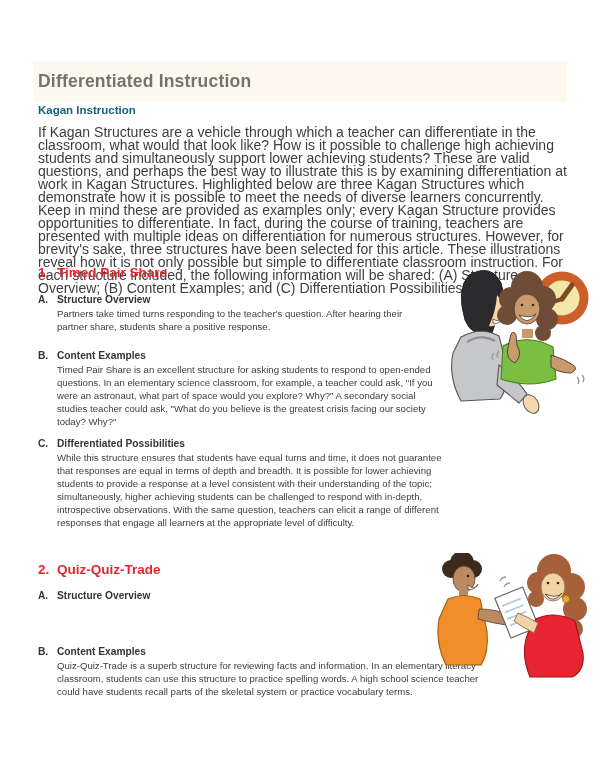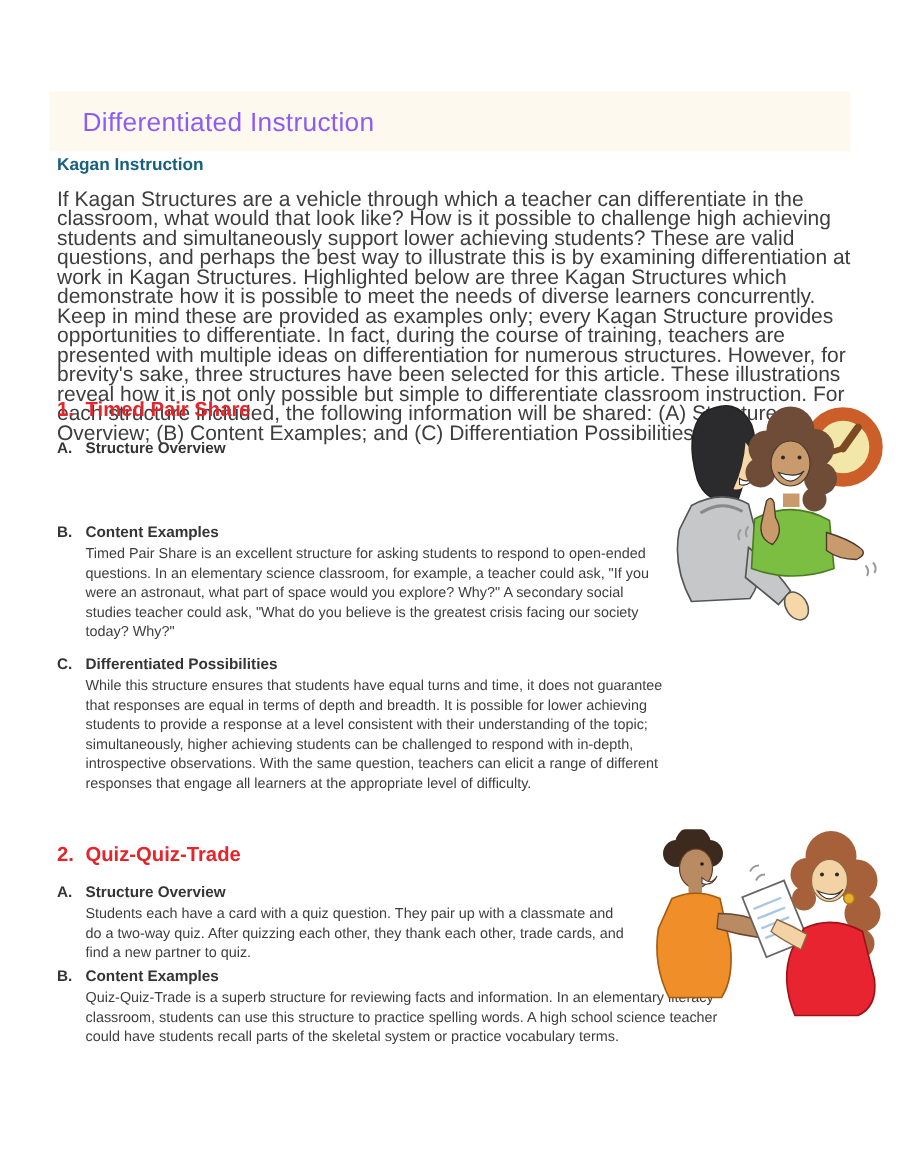--- a/index.html
+++ b/index.html
@@ -6,21 +6,21 @@
   .page{
     position:relative;width:600px;height:776px;background:#ffffff;
     font-family:"Liberation Sans","DejaVu Sans",sans-serif;color:#3e3e3e;
     margin:0 auto;overflow:hidden;
   }
   .title-band{
     position:absolute;left:33px;top:61px;width:534px;height:40px;
     background:#fdf9ee;display:flex;align-items:center;
   }
   .page-title{
-    margin:0;padding-left:22px;font-size:17.5px;font-weight:normal;color:#8b5cf6;
+    margin:0;padding-left:5px;font-size:17.5px;font-weight:bold;color:#737373;
     letter-spacing:.2px;
   }
   .subtitle{
     position:absolute;left:38px;top:104px;font-size:11.5px;font-weight:bold;color:#18607f;
   }
   .intro{
     position:absolute;left:38px;top:126px;width:533px;
     font-size:14px;line-height:13px;color:#3e3e3e;
   }
   .sec-head{position:absolute;font-size:13.5px;font-weight:bold;color:#e4252b;}
@@ -49,20 +49,21 @@
 
   <div class="sec-head" style="top:265px;">
     <span class="num">1.</span>
     <span class="ttl">Timed Pair Share</span>
   </div>
 
   <div class="item-head" style="top:294px;">
     <span class="ltr">A.</span>
     <span class="hd">Structure Overview</span>
   </div>
+  <div class="item-body" style="top:307px;width:376px;">Partners take timed turns responding to the teacher's question. After hearing their partner share, students share a positive response.</div>
 
   <div class="item-head" style="top:350px;">
     <span class="ltr">B.</span>
     <span class="hd">Content Examples</span>
   </div>
   <div class="item-body" style="top:363px;width:383px;">Timed Pair Share is an excellent structure for asking students to respond to open-ended questions. In an elementary science classroom, for example, a teacher could ask, "If you were an astronaut, what part of space would you explore? Why?" A secondary social studies teacher could ask, "What do you believe is the greatest crisis facing our society today? Why?"</div>
 
   <div class="item-head" style="top:438px;">
     <span class="ltr">C.</span>
     <span class="hd">Differentiated Possibilities</span>
@@ -111,21 +112,20 @@
 
   <div class="sec-head" style="top:562px;">
     <span class="num">2.</span>
     <span class="ttl">Quiz-Quiz-Trade</span>
   </div>
 
   <div class="item-head" style="top:590px;">
     <span class="ltr">A.</span>
     <span class="hd">Structure Overview</span>
   </div>
-  <div class="item-body" style="top:603px;width:362px;">Students each have a card with a quiz question. They pair up with a classmate and do a two-way quiz. After quizzing each other, they thank each other, trade cards, and find a new partner to quiz.</div>
 
   <div class="item-head" style="top:646px;">
     <span class="ltr">B.</span>
     <span class="hd">Content Examples</span>
   </div>
   <div class="item-body" style="top:659px;width:428px;">Quiz-Quiz-Trade is a superb structure for reviewing facts and information. In an elementary literacy classroom, students can use this structure to practice spelling words. A high school science teacher could have students recall parts of the skeletal system or practice vocabulary terms.</div>
 
   <svg class="illus" style="left:424px;top:553px;" width="166" height="140" viewBox="0 0 166 140">
 
     <g>

